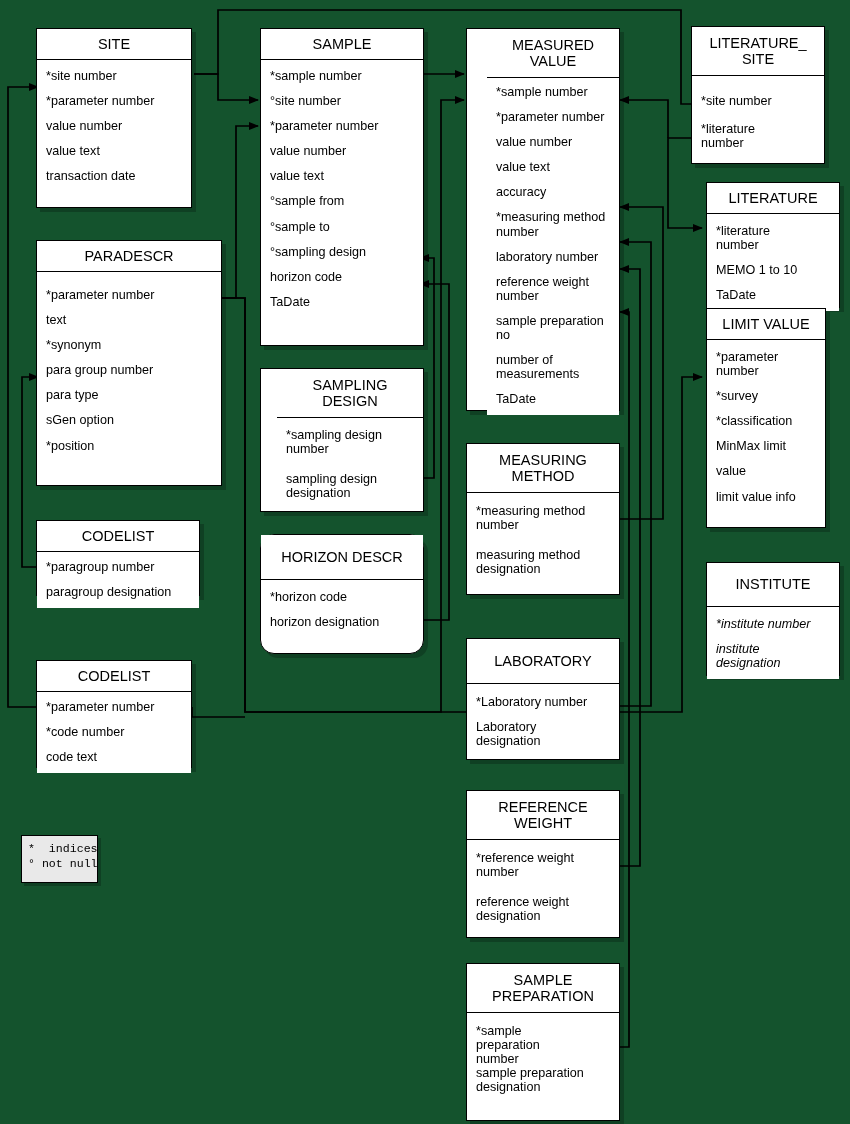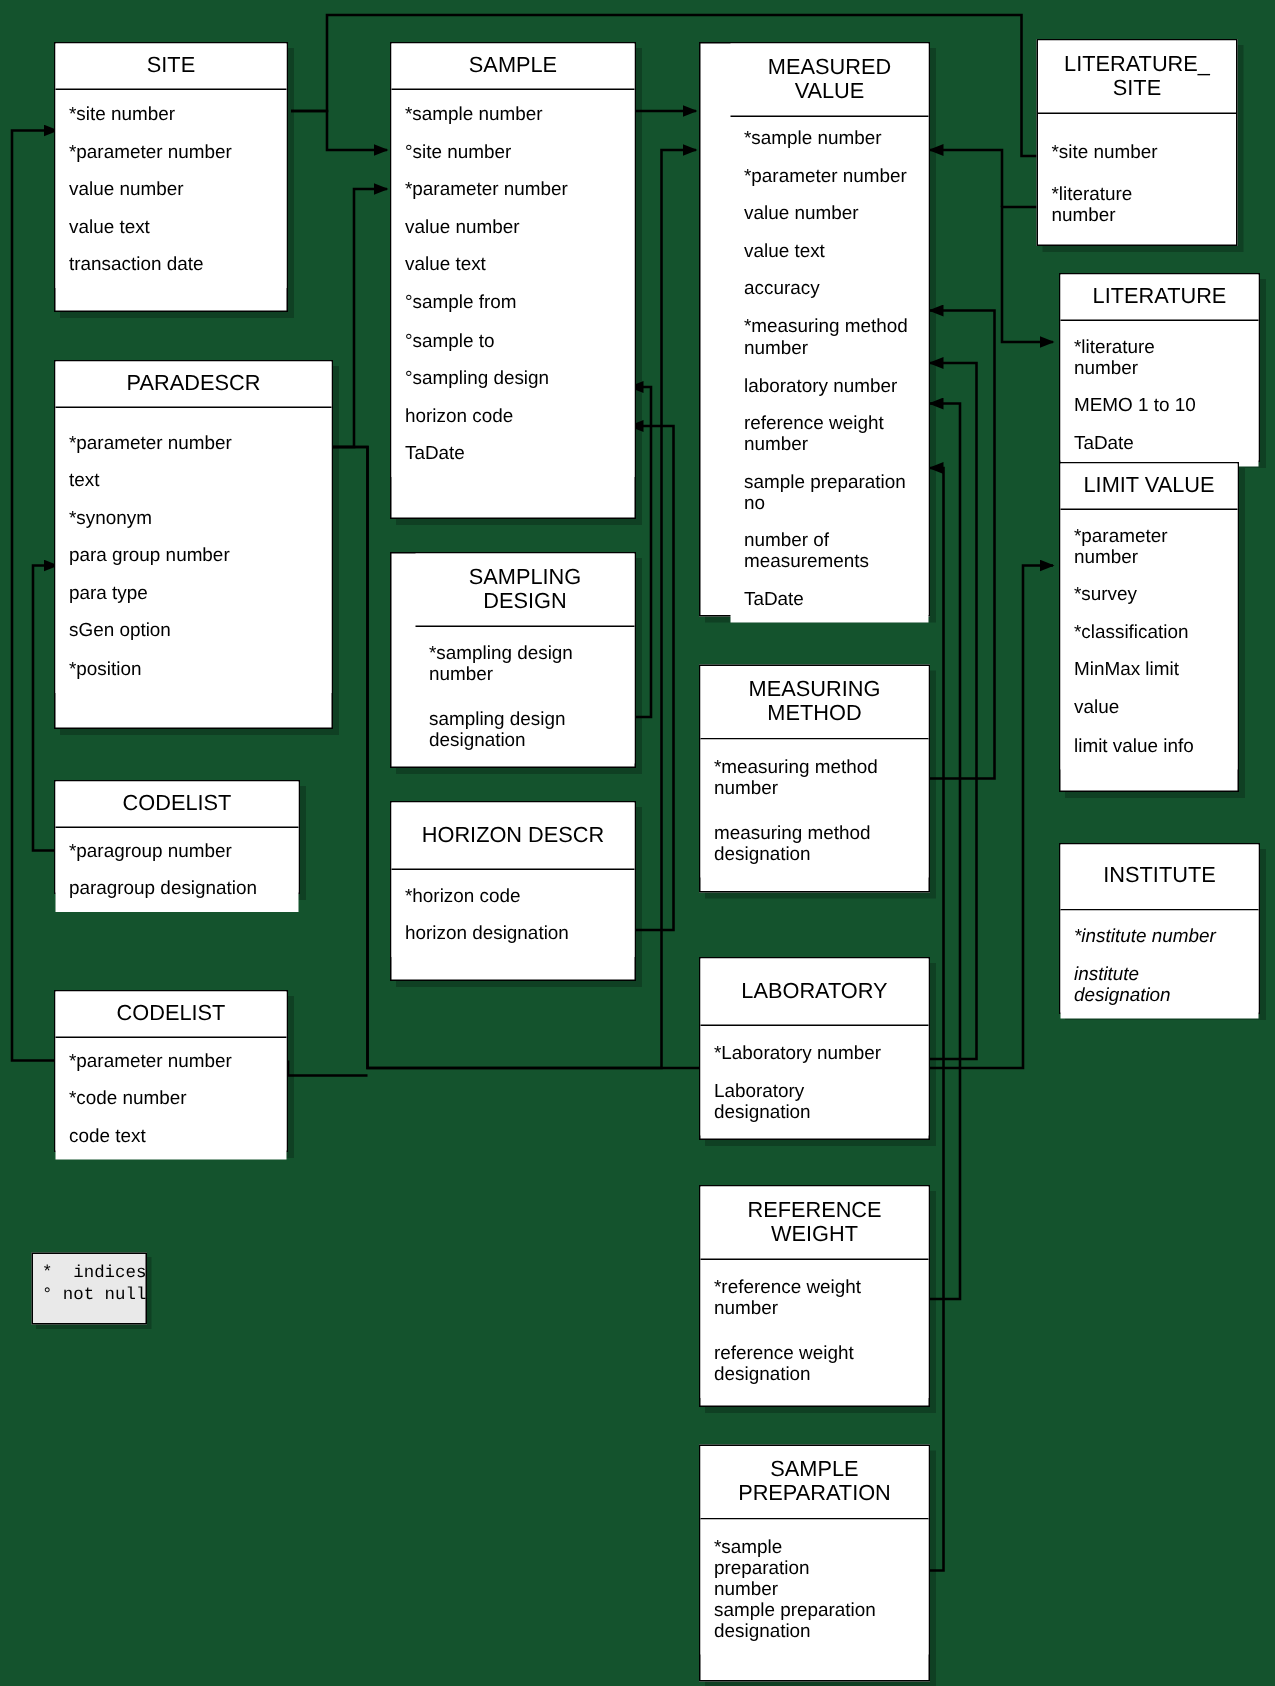--- a/index.html
+++ b/index.html
@@ -193,21 +193,21 @@
     <div class="hdr">SAMPLING
 DESIGN</div>
     <div class="body" style="padding-top:10px;">
       <div class="attr" style="margin-bottom:16px;">*sampling design
 number</div>
       <div class="attr">sampling design
 designation</div>
     </div>
   </div>
 
-  <div class="entity h1" style="left:260px;top:534px;width:164px;height:120px;">
+  <div class="entity h1" style="left:260px;top:534px;width:164px;height:120px;border-radius:14px;">
     <div class="hdr" style="height:45px;">HORIZON DESCR</div>
     <div class="body" style="padding-top:10px;">
       <div class="attr">*horizon code</div>
       <div class="attr">horizon designation</div>
     </div>
   </div>
 
   <div class="entity h2" style="left:466px;top:28px;width:154px;height:383px;padding-left:20px;">
     <div class="hdr">MEASURED
 VALUE</div>

